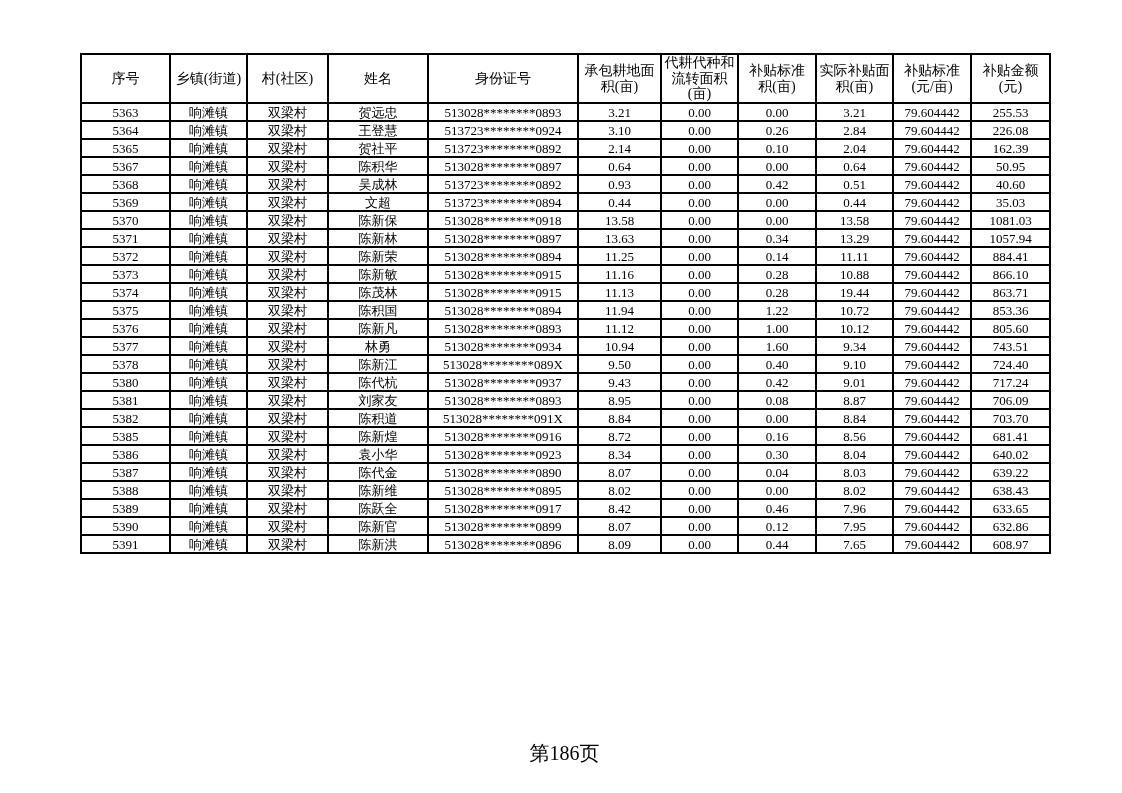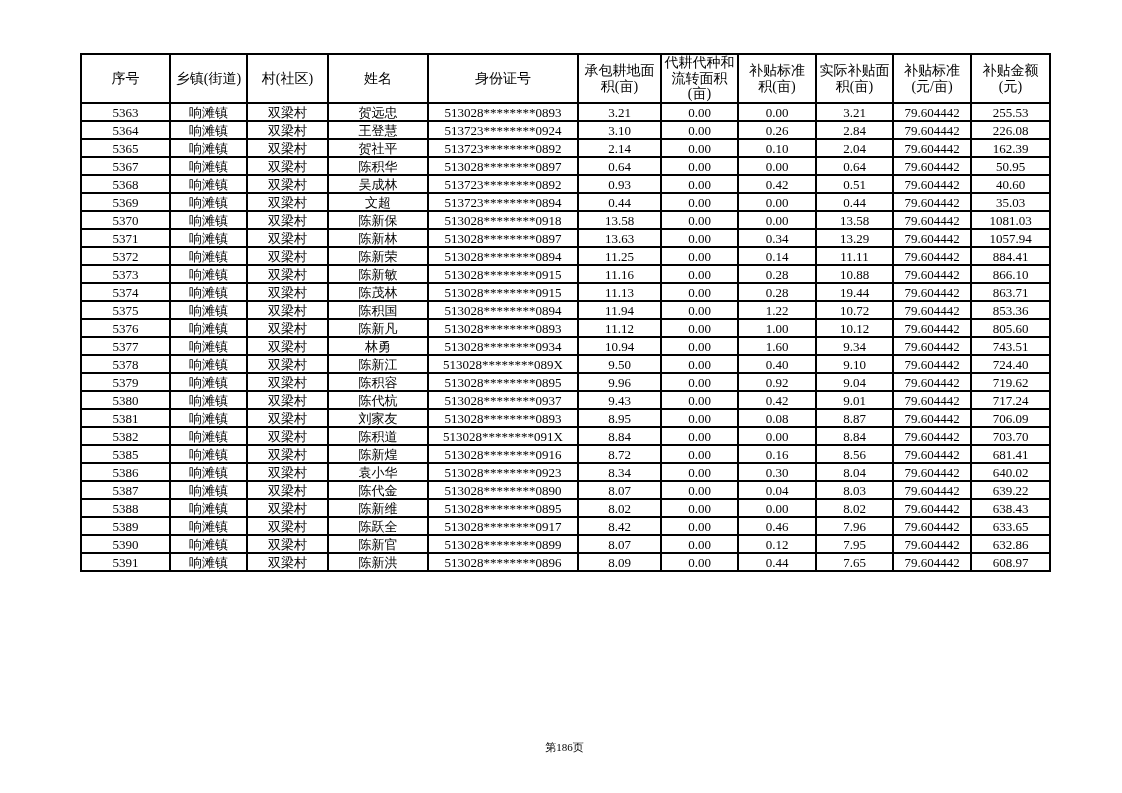--- a/index.html
+++ b/index.html
@@ -48,21 +48,21 @@
     font-size: 13px;
     line-height: 1;
     white-space: nowrap;
   }
   .page-footer {
     position: absolute;
     left: 80px;
     top: 740px;
     width: 969px;
     text-align: center;
-    font-size: 11px;
+    font-size: 20px;
   }
 </style>
 </head>
 <body>
 
 <div class="sheet">
   <table class="subsidy">
     <colgroup>
         <col style="width: 89px;">
         <col style="width: 77px;">
@@ -288,33 +288,20 @@
           <td>陈新江</td>
           <td>513028********089X</td>
           <td>9.50</td>
           <td>0.00</td>
           <td>0.40</td>
           <td>9.10</td>
           <td>79.604442</td>
           <td>724.40</td>
         </tr>
         <tr>
-          <td>5379</td>
-          <td>响滩镇</td>
-          <td>双梁村</td>
-          <td>陈积容</td>
-          <td>513028********0895</td>
-          <td>9.96</td>
-          <td>0.00</td>
-          <td>0.92</td>
-          <td>9.04</td>
-          <td>79.604442</td>
-          <td>719.62</td>
-        </tr>
-        <tr>
           <td>5380</td>
           <td>响滩镇</td>
           <td>双梁村</td>
           <td>陈代杭</td>
           <td>513028********0937</td>
           <td>9.43</td>
           <td>0.00</td>
           <td>0.42</td>
           <td>9.01</td>
           <td>79.604442</td>

